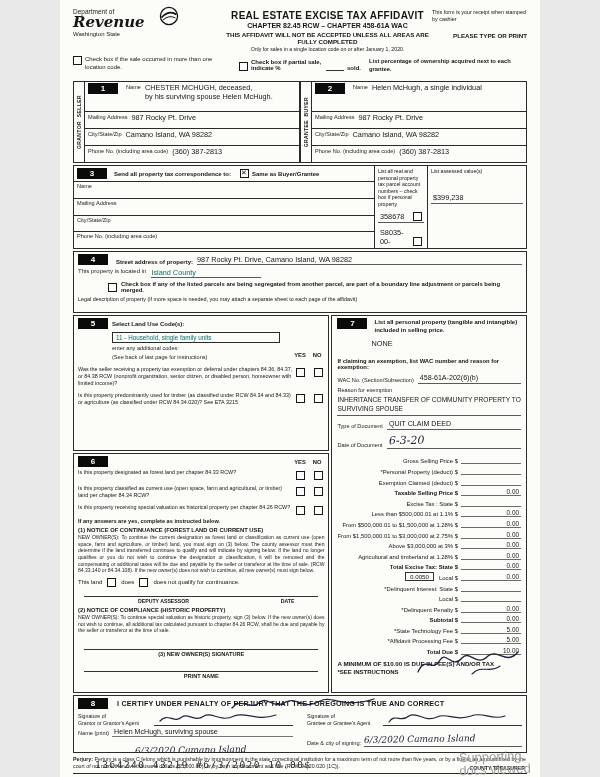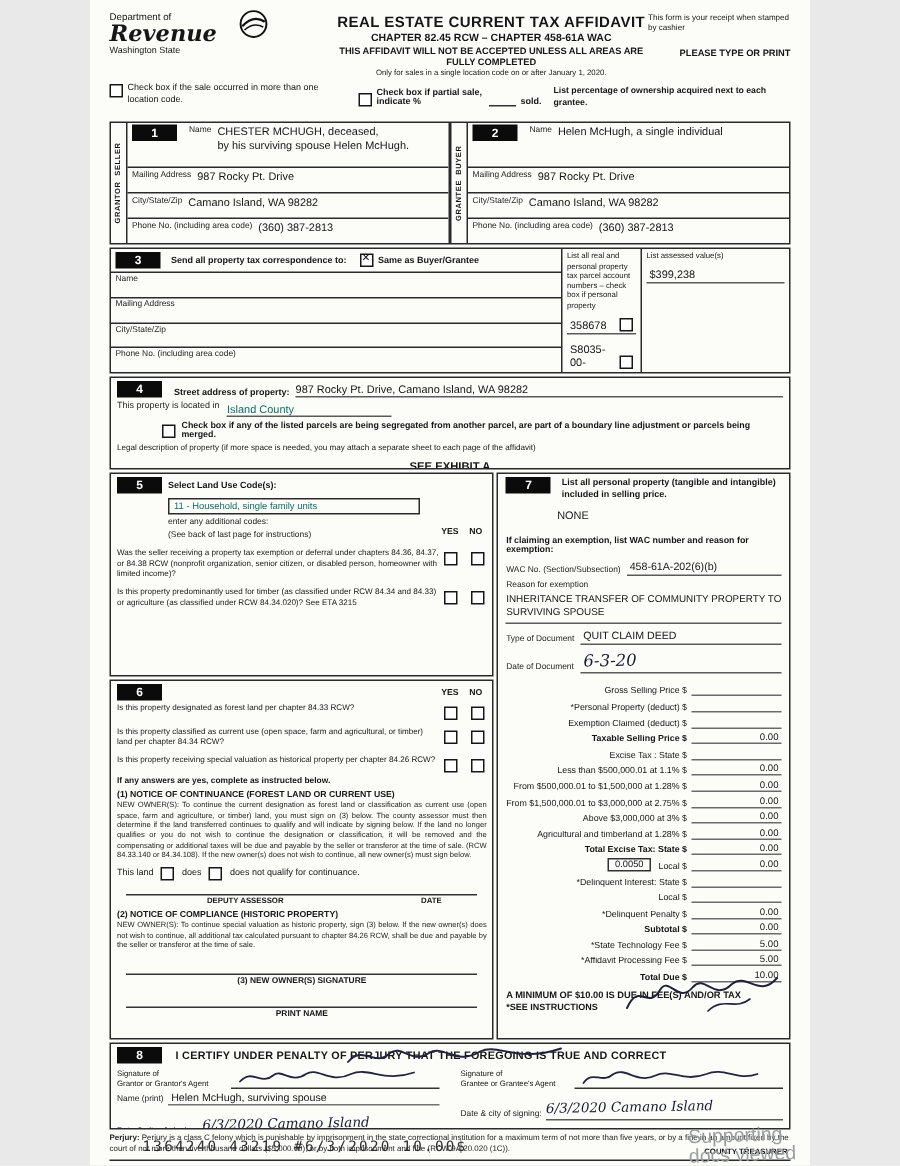--- a/index.html
+++ b/index.html
@@ -56,21 +56,21 @@
 
   
   .sec3{height:84px;margin-top:2px;display:flex;}
   .s3left{width:300px;border-right:1px solid #2a2a2a;display:flex;flex-direction:column;}
   .s3head{display:flex;align-items:center;gap:3px;padding:2px 3px;font-size:6px;}
   .s3r{flex:1;border-top:1px solid #2a2a2a;padding:1px 3px;display:flex;align-items:flex-start;}
   .s3mid{flex:1;border-right:1px solid #2a2a2a;display:flex;flex-direction:column;padding:2px 3px;}
   .s3midhead{font-size:5.2px;line-height:1.25;}
   .parcel{display:flex;justify-content:space-between;align-items:center;border-bottom:1px solid #5a5a5a;padding:1px 2px;margin-top:4px;}
   .s3right{width:92px;display:flex;flex-direction:column;padding:2px 3px;}
-  .assessed{margin-top:2px;border-bottom:1px solid #5a5a5a;padding:1px 2px;}
+  .assessed{margin-top:17px;border-bottom:1px solid #5a5a5a;padding:1px 2px;}
 
   
   .sec4{height:62px;margin-top:2px;padding:2px 4px;}
   .s4r1{display:flex;align-items:flex-end;gap:4px;}
   .s4street{font-size:6px;font-weight:bold;flex:none;}
   .s4r1 .uline{flex:1;}
   .s4r2{margin-top:3px;display:flex;gap:5px;align-items:flex-start;font-size:6px;}
   .s4r3{margin-top:3px;display:flex;gap:4px;align-items:center;font-size:5.9px;font-weight:bold;padding-left:30px;}
   .s4r4{margin-top:3px;font-size:5.4px;}
   .s4ex{text-align:center;font-weight:bold;font-size:7.5px;margin-top:4px;}
@@ -154,21 +154,21 @@
       <span class="dept">Department of</span>
       <span class="rev">Revenue</span>
       <span class="wastate">Washington State</span>
       <svg class="logo-mark" width="20" height="20" viewBox="0 0 20 20">
         <circle cx="10" cy="10" r="8.6" fill="none" stroke="#111" stroke-width="1.3"></circle>
         <path d="M2.5 11.5 Q10 3.5 17.5 8.5" stroke="#111" fill="none" stroke-width="1.6"></path>
         <path d="M4 14 Q10 8.5 16.5 12" stroke="#111" fill="none" stroke-width="1"></path>
       </svg>
     </div>
     <div class="titles">
-      <div class="t1 b">REAL ESTATE CURRENT TAX AFFIDAVIT</div>
+      <div class="t1 b">REAL ESTATE EXCISE TAX AFFIDAVIT</div>
       <div class="t2 b">CHAPTER 82.45 RCW – CHAPTER 458-61A WAC</div>
       <div class="t3 b">THIS AFFIDAVIT WILL NOT BE ACCEPTED UNLESS ALL AREAS ARE FULLY COMPLETED</div>
       <div class="t4">Only for sales in a single location code on or after January 1, 2020.</div>
     </div>
     <div class="receipt">
       <div class="r1">This form is your receipt when stamped by cashier</div>
       <div class="r2 b">PLEASE TYPE OR PRINT</div>
     </div>
   </div>
 
@@ -290,21 +290,20 @@
     </div>
     <div class="s4r2">
       <span class="lbl" style="font-size:6px;">This property is located in</span>
       <span class="val teal uline" style="min-width:110px;">Island County</span>
     </div>
     <div class="s4r3">
       <span class="cb"></span>
       <span>Check box if any of the listed parcels are being segregated from another parcel, are part of a boundary line adjustment or parcels being merged.</span>
     </div>
     <div class="s4r4">Legal description of property (if more space is needed, you may attach a separate sheet to each page of the affidavit)</div>
-    <div class="s4ex">SEE EXHIBIT A</div>
   </div>
 
   <div class="mid">
     <div class="midleft">
 
       <div class="sec5 box">
         <div class="s5head">
           <span class="badge">5</span>
           <span class="b" style="font-size:6px;">Select Land Use Code(s):</span>
         </div>

